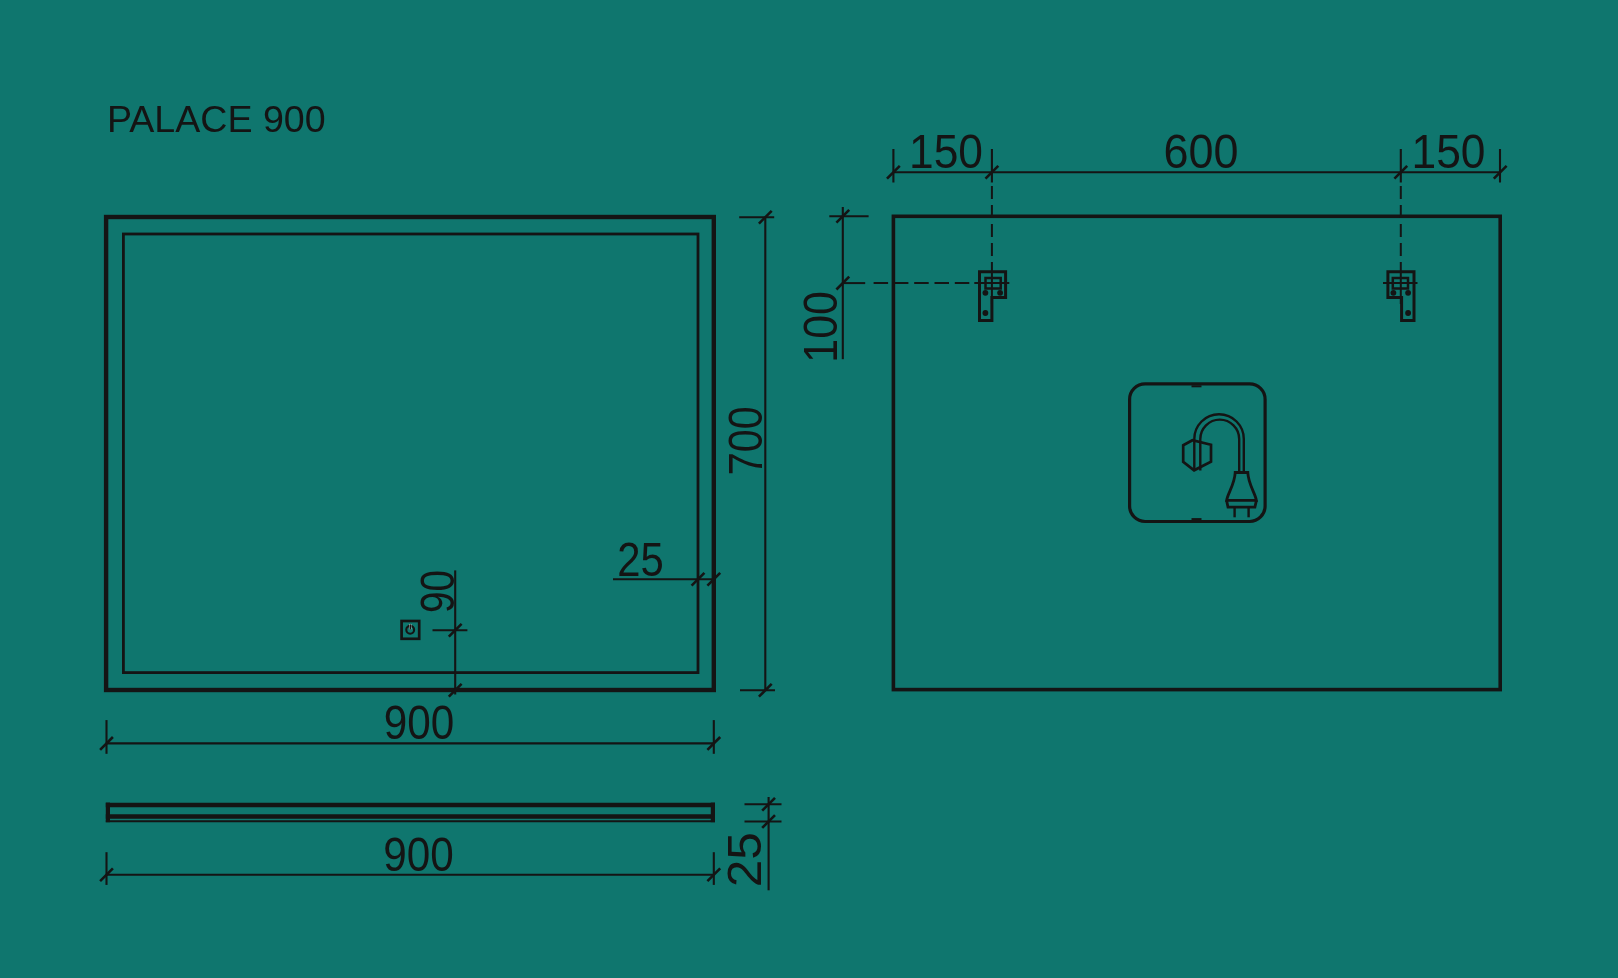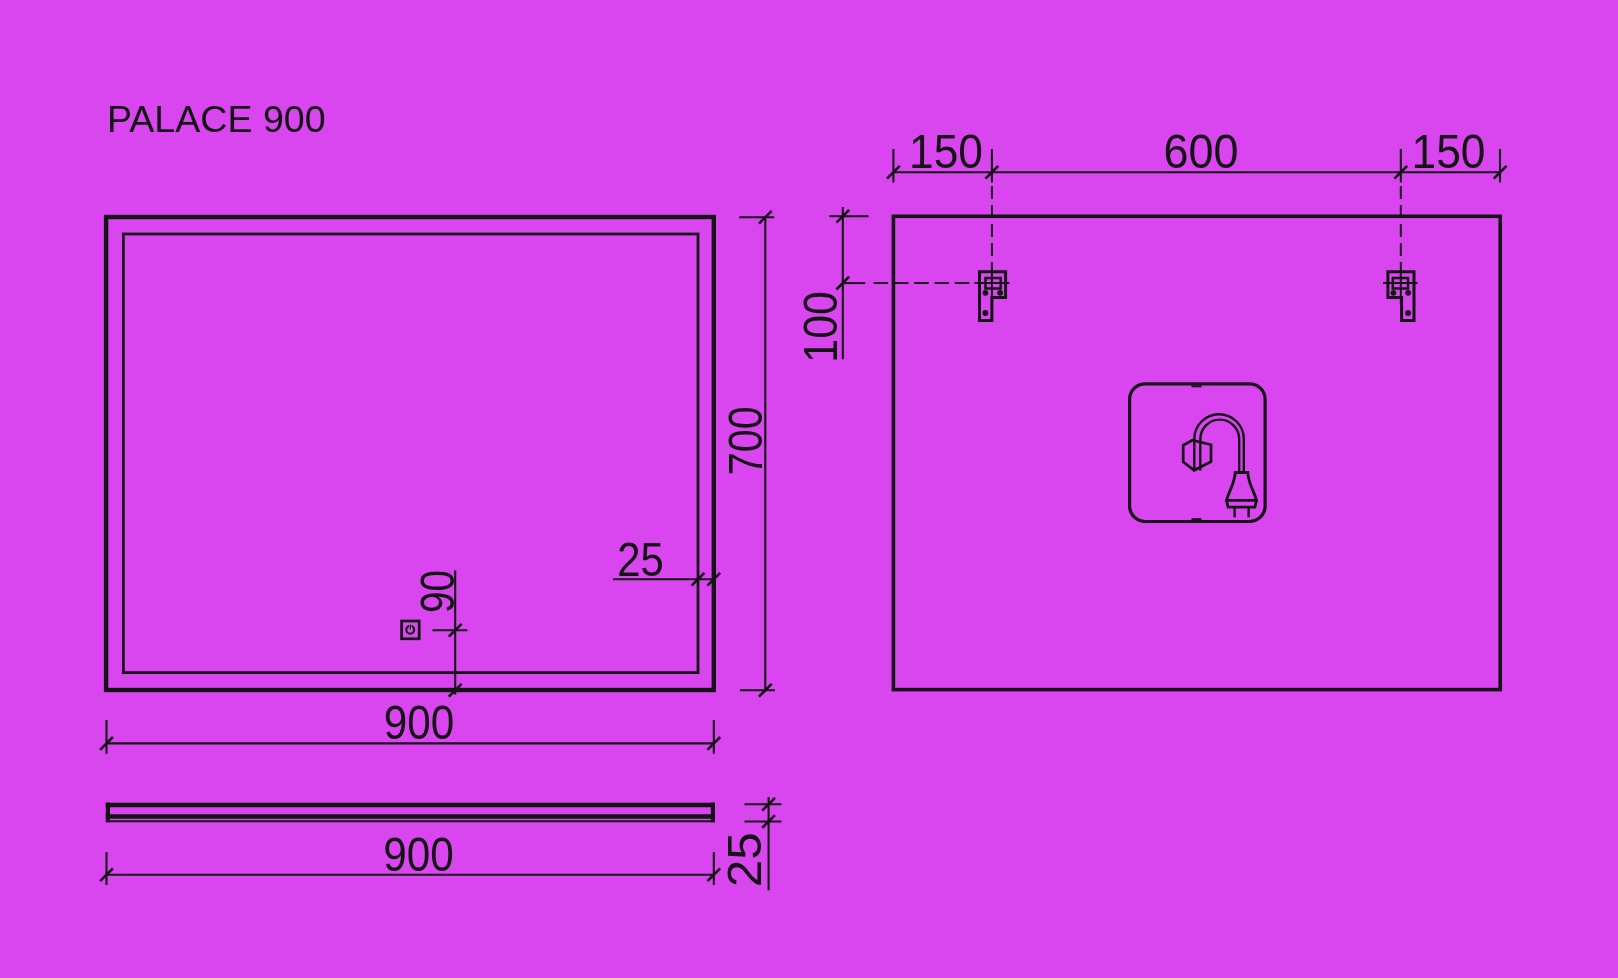--- a/index.html
+++ b/index.html
@@ -1,16 +1,16 @@
 <!DOCTYPE html>
 <html><head>
 <meta charset="utf-8">
 <style>
   html,body{margin:0;padding:0;background:#fff;}
-  #page{position:relative;width:1618px;height:978px;background:#d946ef;overflow:hidden;}
+  #page{position:relative;width:1618px;height:978px;background:#0f766e;overflow:hidden;}
   svg{position:absolute;top:0;left:0;}
   text{font-family:"Liberation Sans",sans-serif;fill:#141414;}
   .dim{font-size:47.5px;}
   .title{font-size:37.6px;letter-spacing:0;}
 </style>
 </head>
 <body>
 <div id="page">
 <svg width="1618" height="978" viewBox="0 0 1618 978" fill="none" stroke-linecap="butt">
 <g stroke="#141414">

